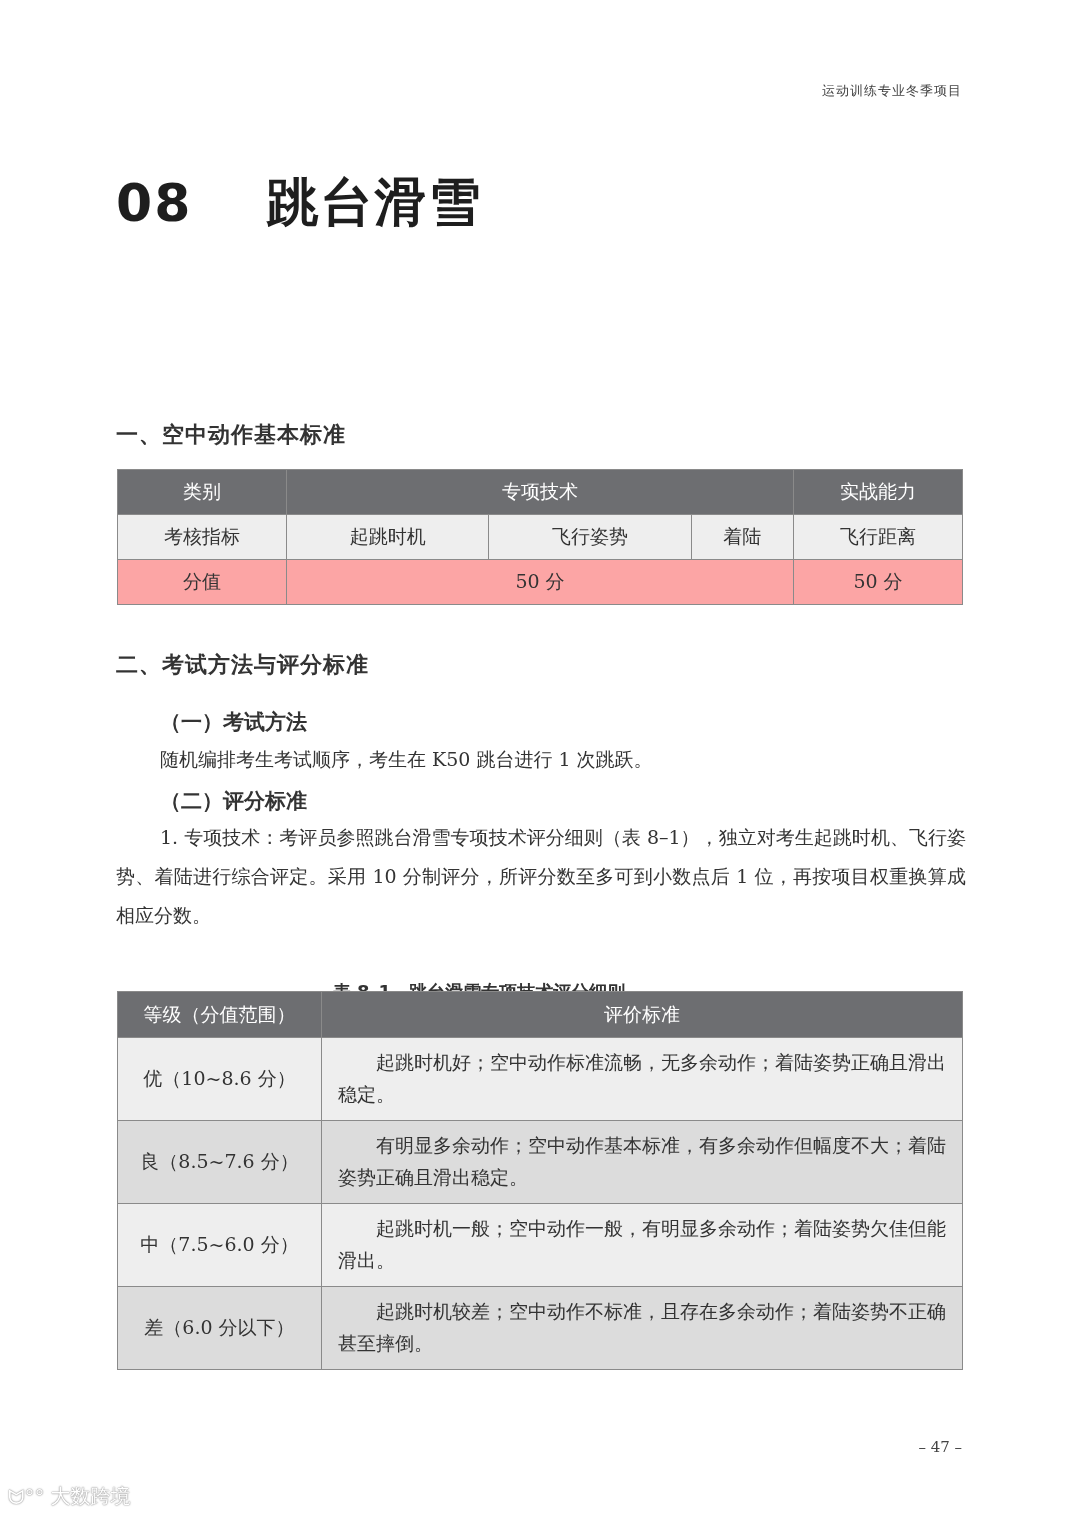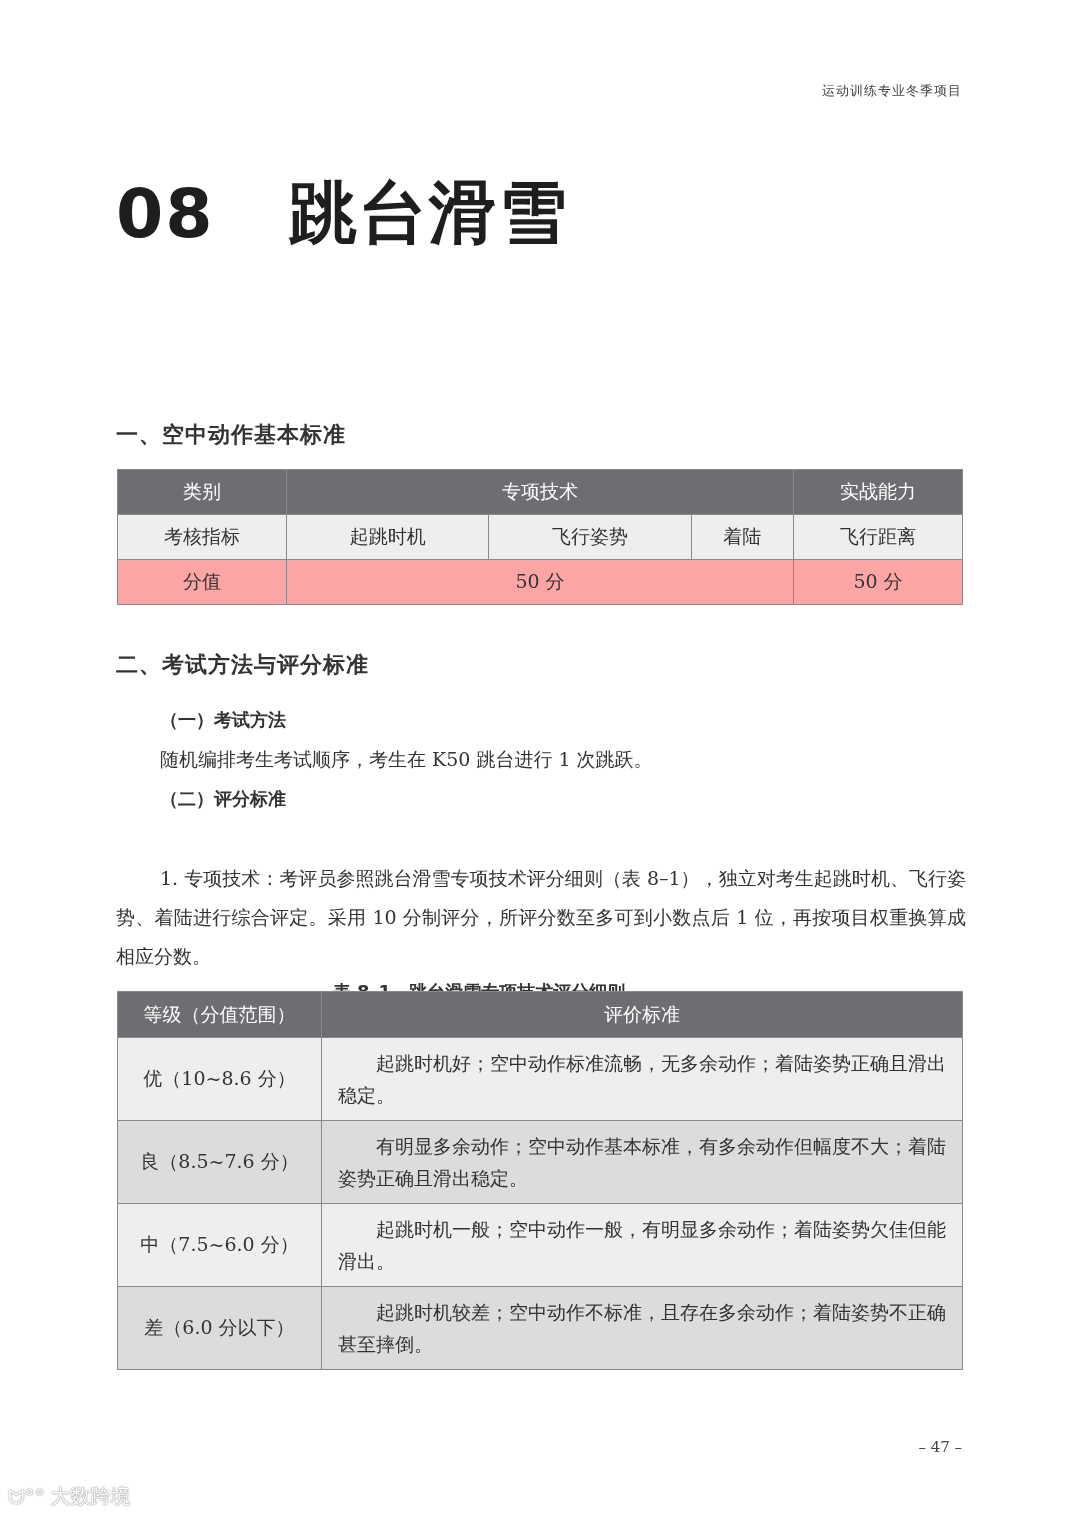--- a/index.html
+++ b/index.html
@@ -11,21 +11,21 @@
       overflow: hidden;
     }
     .running-head {
       position: absolute; top: 82px; right: 118px;
       font-size: 13px; color: #444;
       letter-spacing: 1px;
     }
     .chapter-title {
       position: absolute; top: 168px; left: 116px;
       font-family: "DejaVu Sans", "Liberation Sans", sans-serif;
-      font-weight: bold; font-size: 68px; color: #1e1e1e;
+      font-weight: bold; font-size: 52px; color: #1e1e1e;
       display: flex; align-items: center;
       letter-spacing: 2px;
     }
     .chapter-title .num { margin-right: 74px; }
     .section-heading {
       position: absolute; left: 116px;
       font-size: 22px; font-weight: bold; color: #333;
       letter-spacing: 1px;
     }
     table { border-collapse: collapse; position: absolute; left: 117px; width: 846px; }
@@ -34,39 +34,39 @@
       text-align: center; vertical-align: middle;
       font-size: 19px; font-weight: normal; color: #333;
     }
     .t1 { top: 469px; border-radius: 27px; }
     .t1 tr { height: 45px; }
     .t1 th { background: #6d6e71; color: #ffffff; }
     .t1 .row-light td { background: #eeeeee; }
     .t1 .row-mid td { background: #fca5a5; }
     .sub-heading {
       position: absolute; left: 160px;
-      font-size: 18px; font-weight: bold; color: #333;
+      font-size: 21px; font-weight: bold; color: #333;
     }
     .para {
       position: absolute; left: 116px; width: 850px;
       font-size: 19px; line-height: 39px; color: #333;
       text-align: justify;
     }
     .caption {
       position: absolute; top: 980px; left: 0; width: 958px; text-align: center;
       font-family: "DejaVu Sans", "Liberation Sans", sans-serif;
       font-size: 18px; font-weight: bold; color: #333;
     }
     .t2 { top: 991px; }
     .t2 th { background: #6d6e71; color: #ffffff; height: 46px; }
     .t2 td { height: 83px; }
     .t2 td.grade { width: 204px; }
     .t2 td.desc {
       text-align: left; padding: 0 12px 0 16px;
-      line-height: 32px; font-size: 19px;
+      line-height: 32px; font-size: 19px; font-family: Liberation Serif, serif;
     }
     .t2 td.desc span { display: block; text-indent: 2em; }
     .t2 tr.odd td { background: #eeeeee; }
     .t2 tr.even td { background: #dcdcdc; }
     .page-number {
       position: absolute; top: 1438px; right: 118px;
       font-size: 15px; color: #444;
     }
     .watermark {
       position: absolute; top: 1483px; left: 8px;
@@ -110,21 +110,21 @@
   </tr>
 </tbody>
   </table>
 
 <div class="section-heading" style="top:650px;">二、考试方法与评分标准</div>
 
 <div class="sub-heading" style="top:708px;">（一）考试方法</div>
 <div class="para" style="top:740px; left:160px;">随机编排考生考试顺序，考生在 K50 跳台进行 1 次跳跃。</div>
 
 <div class="sub-heading" style="top:787px;text-align:right;">（二）评分标准</div>
-<div class="para" style="top:818px; text-indent:44px;margin-top:41px;">1. 专项技术：考评员参照跳台滑雪专项技术评分细则（表 8–1），独立对考生起跳时机、飞行姿势、着陆进行综合评定。采用 10 分制评分，所评分数至多可到小数点后 1 位，再按项目权重换算成相应分数。</div>
+<div class="para" style="top:818px; text-indent:44px;">1. 专项技术：考评员参照跳台滑雪专项技术评分细则（表 8–1），独立对考生起跳时机、飞行姿势、着陆进行综合评定。采用 10 分制评分，所评分数至多可到小数点后 1 位，再按项目权重换算成相应分数。</div>
 
 <div class="caption">表 8–1　跳台滑雪专项技术评分细则</div>
 
 <table class="t2">
   <tbody>
       <tr>
     <th style="width:204px;">等级（分值范围）</th>
     <th>评价标准</th>
   </tr>
   <tr class="odd">

